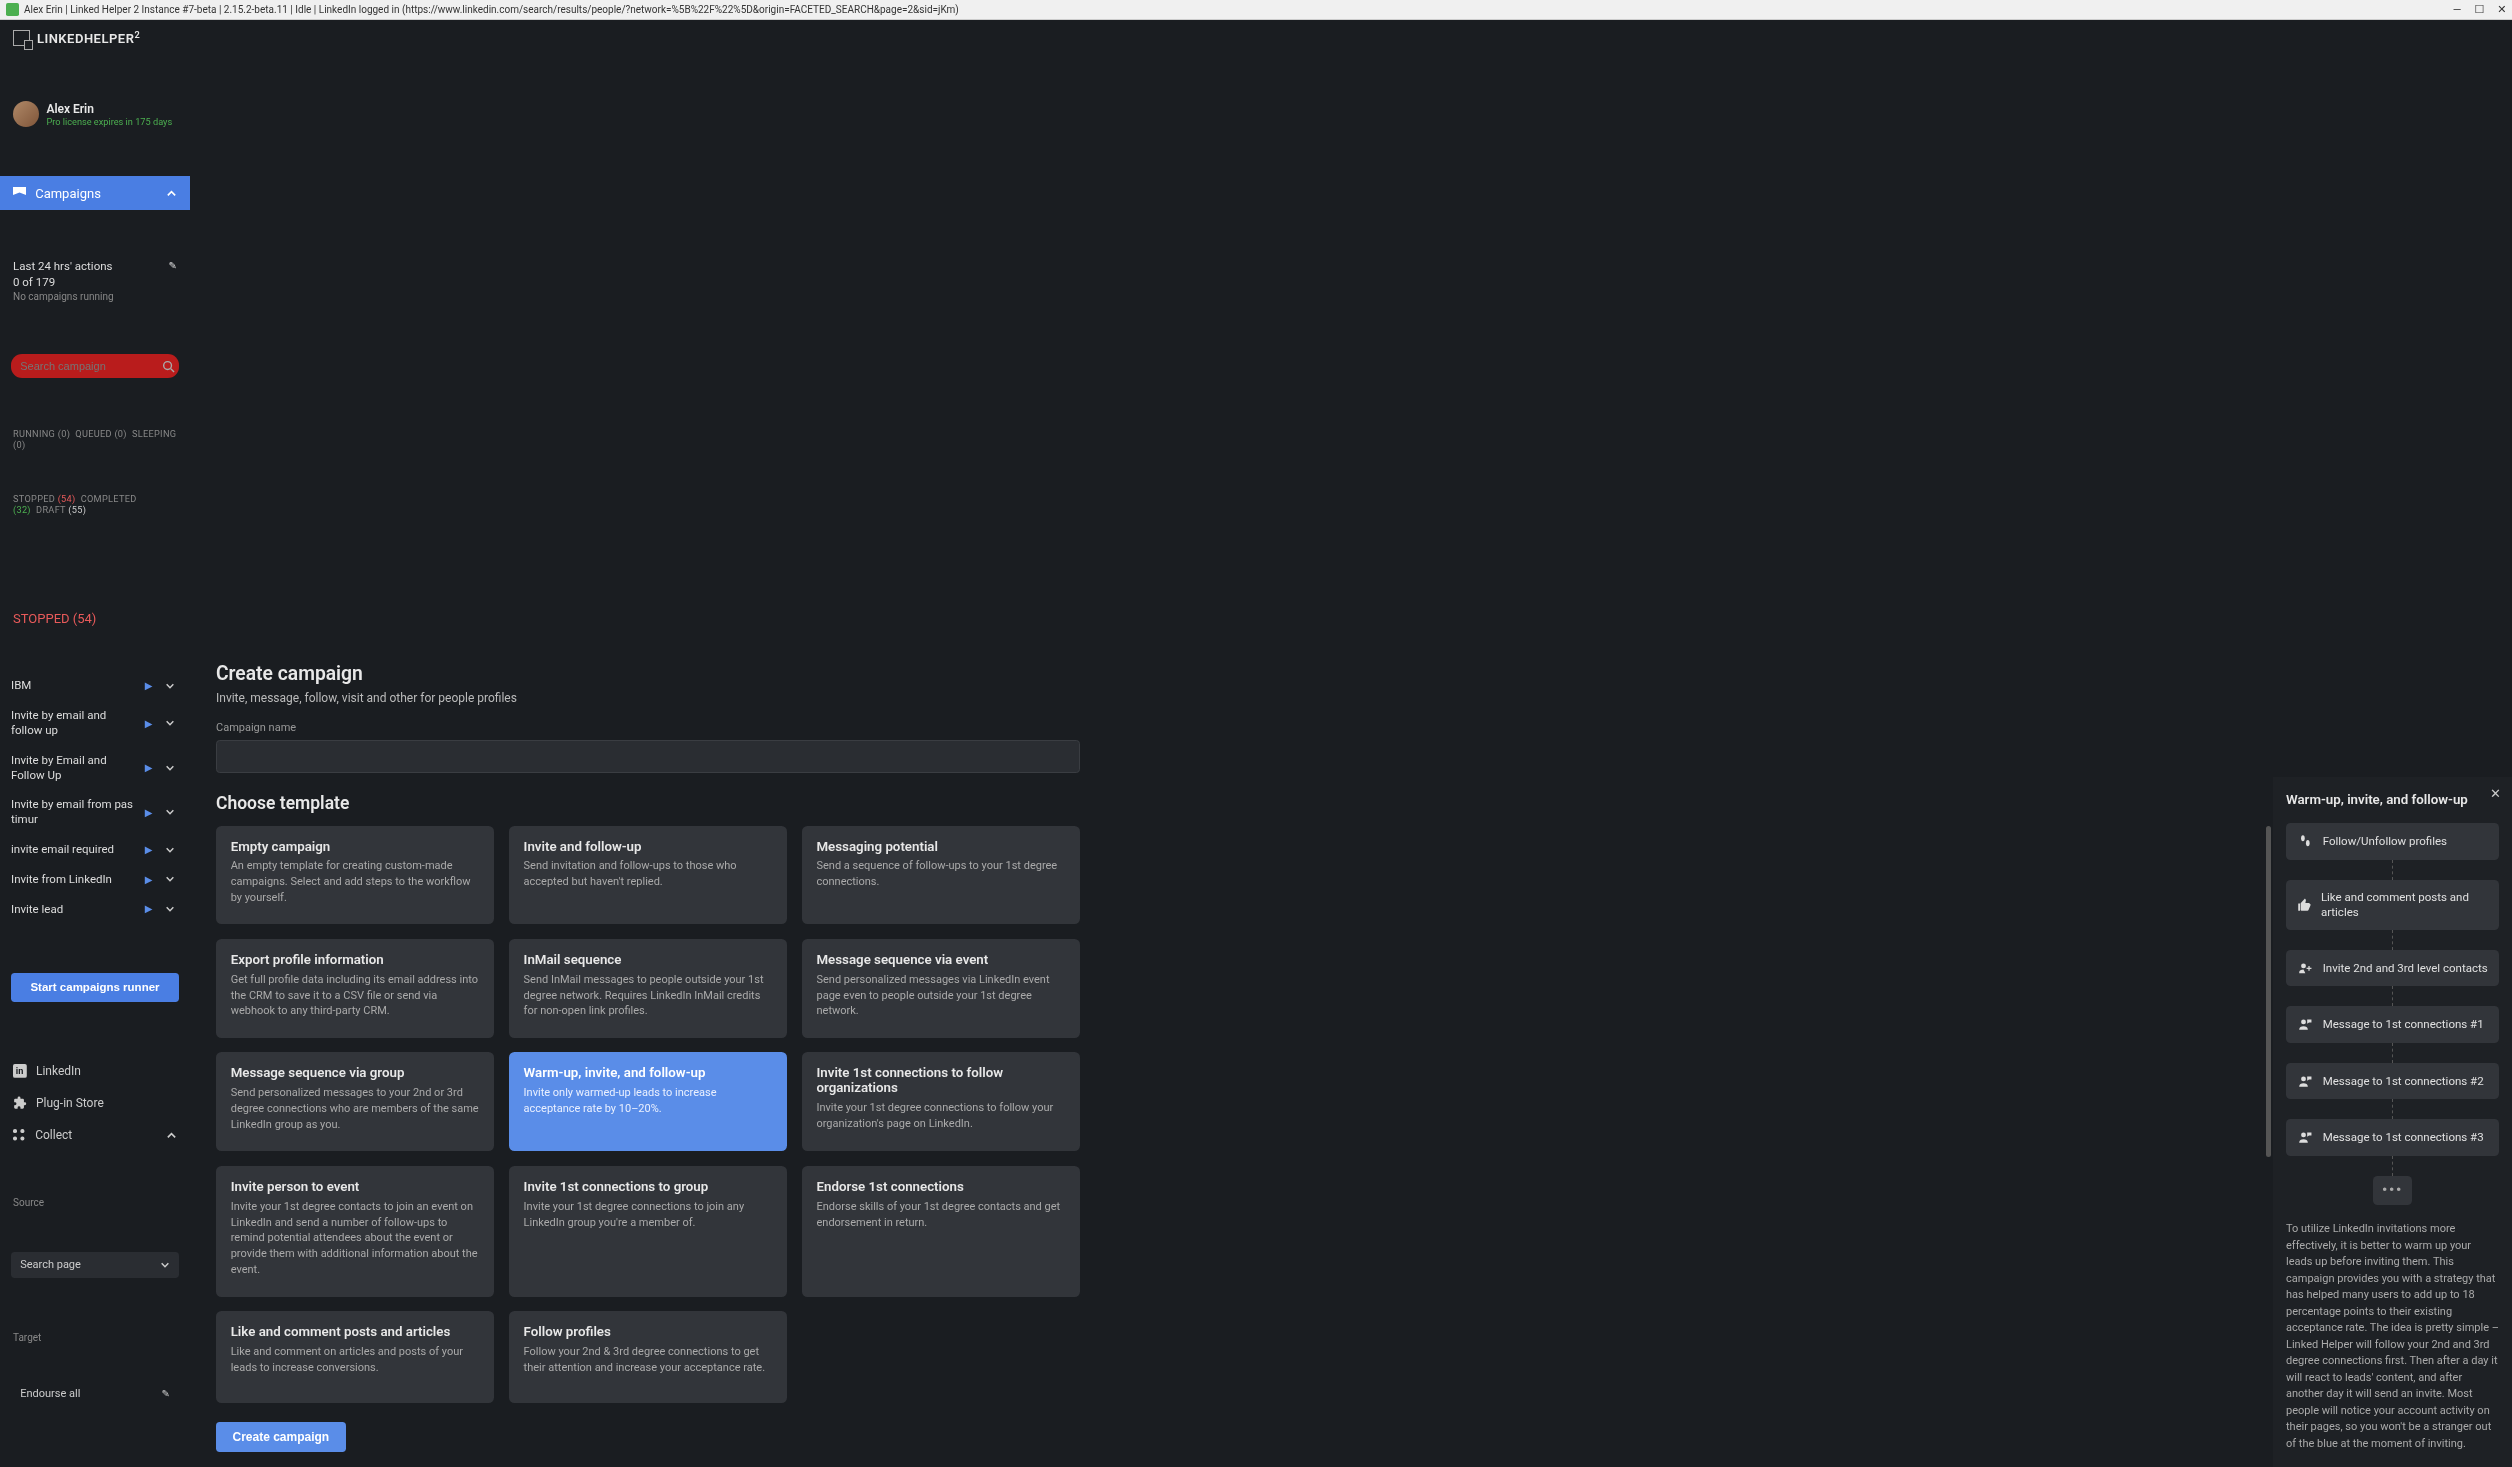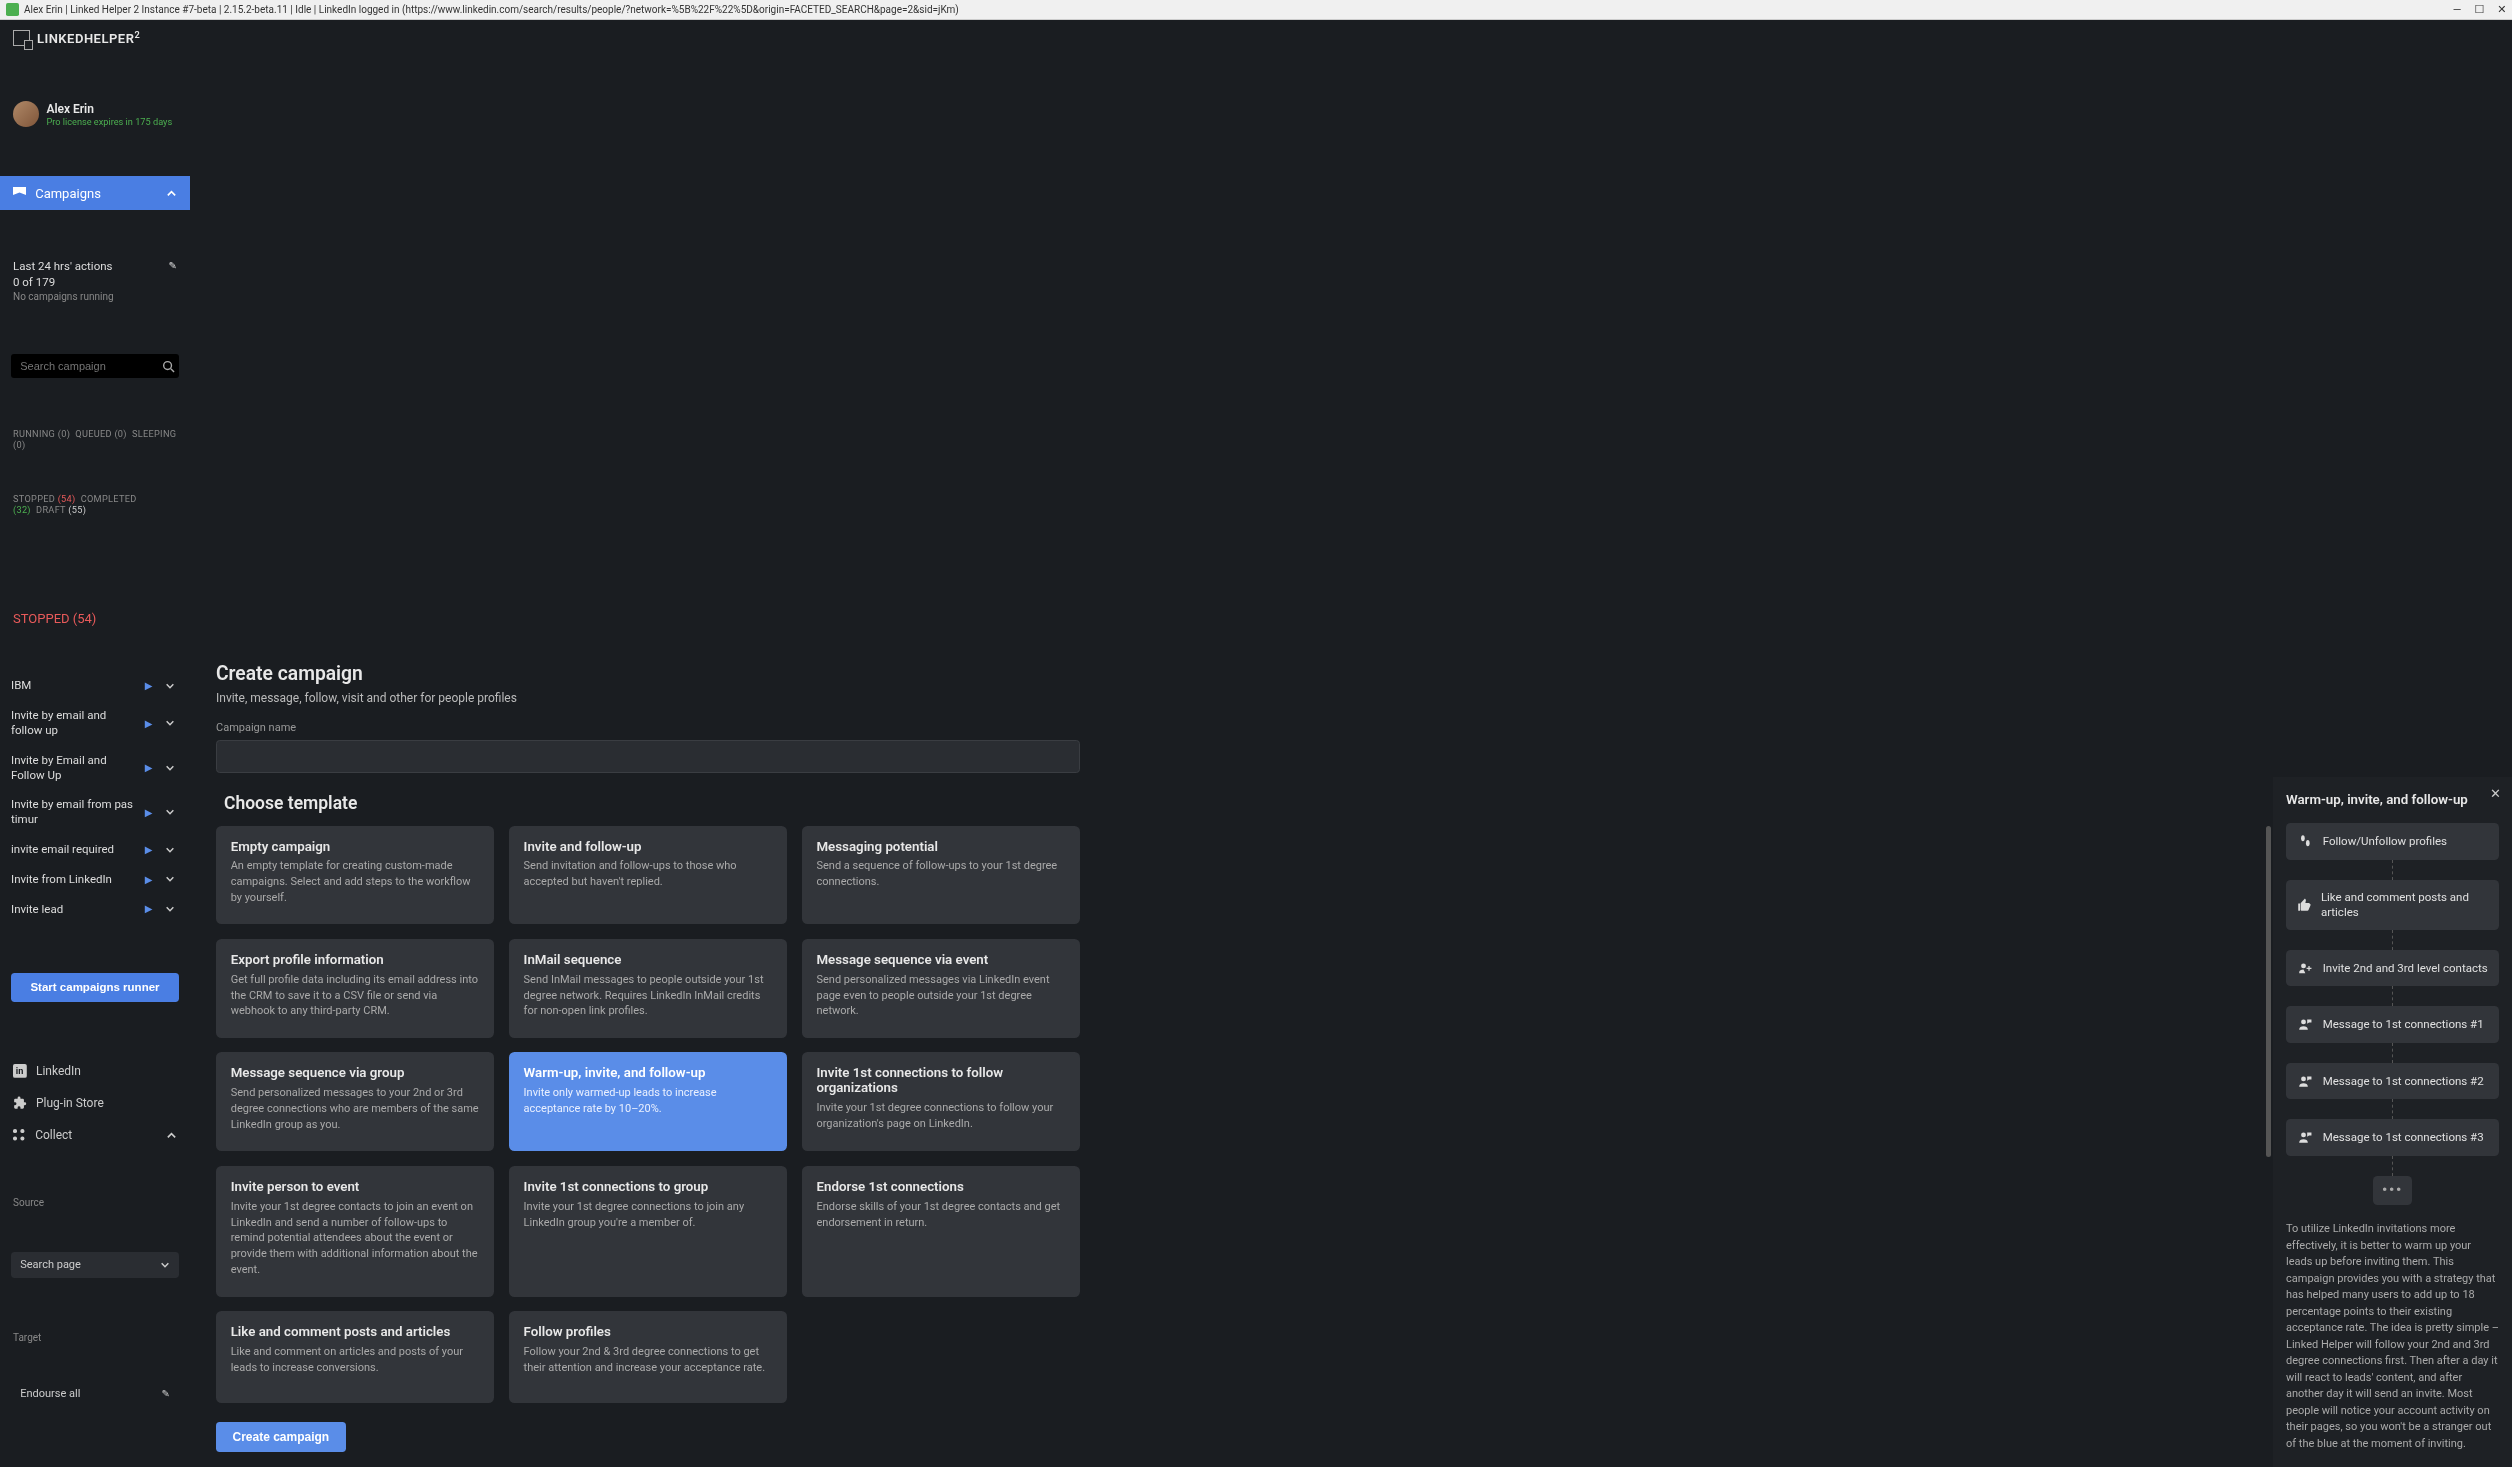--- a/index.html
+++ b/index.html
@@ -22,21 +22,21 @@
 .user-license { font-size: 9.2px; color: #4caf50; }
 .nav-item { display: flex; align-items: center; padding: 9.2px 13px; gap: 9.2px; cursor: pointer; font-size: 13px; position:relative;}
 .nav-item.active { background: #4a7ee3; color:#fff;}
 .nav-item .chev { margin-left: auto; }
 .flag-icon { width:13px; height:13px; background:#fff; position:relative; clip-path: polygon(0 0, 100% 0, 100% 65%, 50% 45%, 0 65%);}
 .section-pad { padding: 9.2px 13px; }
 .stats-row { display: flex; justify-content: space-between; align-items: center; font-size: 11.5px; color:#ddd;}
 .stats-sub { font-size: 11.5px; color:#ddd; margin-top:1.8px;}
 .stats-none { font-size: 10px; color:#888; margin-top:1.8px;}
 .edit-icon { cursor:pointer; font-size:10px;}
-.search-box { margin: 3.7px 11px 7.4px; background:#000000; border-radius:3px; display:flex; align-items:center; padding:5.5px 9.2px;}
+.search-box { margin: 3.7px 11px 7.4px; background:#b91c1c; border-radius:11px; display:flex; align-items:center; padding:5.5px 9.2px;}
 .search-box input { background:transparent; border:none; outline:none; color:#ccc; font-size:11px; flex:1;}
 .search-box .sicon { font-size:12px; color:#aaa;}
 .status-line { font-size: 9.2px; color:#888; padding:1.8px 13px; letter-spacing:0.3px;}
 .status-line .red{color:#e85a5a;}
 .status-line .green{color:#4caf50;}
 .status-line .white{color:#ccc;}
 .stopped-hdr { font-size: 13px; color:#e85a5a; padding:5.5px 13px;margin-top:48px;}
 .camp-row { display:flex; align-items:center; padding:7.4px 11px; font-size:11.5px; color:#ddd; gap:5.5px;}
 .camp-row .label { flex:1; line-height:1.3;}
 .camp-row .play { color:#5a8de8; cursor:pointer; font-size:10px; padding:0 3.7px;}
@@ -46,21 +46,21 @@
 .bottom-nav .nav-item { color:#ccc; font-size:12px;}
 .src-label{font-size:10px;color:#888;padding:5.5px 13px 3.7px;}
 .select-row{margin:0 11px 9.2px;background:#2a2d32;border-radius:3.7px;display:flex;align-items:center;justify-content:space-between;padding:6.4px 9.2px;font-size:11px;color:#ccc;}
 .main { flex:1; display:flex; overflow:hidden;align-items:flex-end;}
 .content { flex:1; padding: 20px 26px 14.7px 26px; overflow-y:auto; position:relative;}
 .content-inner{max-width:864px;}
 .h1 { font-size: 19.3px; font-weight:600; color:#e8e8e8; margin-bottom:5.5px;}
 .sub { font-size: 12px; color:#bbb; margin-bottom:16.5px;}
 .field-label { font-size: 11px; color:#999; margin-bottom:5.5px;}
 .text-input { width:100%; background:#2a2d32; border:0.9px solid #3a3d42; border-radius:3.7px; height:33px; padding:0 9.2px; color:#ddd; font-size:12px;}
-.h2 { font-size: 17.5px; font-weight:600; color:#e8e8e8; margin:20px 8px 13px;}
+.h2 { font-size: 17.5px; font-weight:600; color:#e8e8e8; margin:20px 0 13px;}
 .grid { display:grid; grid-template-columns: repeat(3, 1fr); gap:14.7px;}
 .card { background:#32353a; border-radius:5.5px; padding:13px 14.7px 18.4px; cursor:pointer; min-height:92px;}
 .card.selected { background:#5a8de8; color:#fff;}
 .card-title { font-size:13.3px; font-weight:600; margin-bottom:4.6px; color:#e8e8e8;}
 .card.selected .card-title{color:#fff;}
 .card-desc { font-size:11px; color:#aaa; line-height:1.45;}
 .card.selected .card-desc{color:#eaf0ff;}
 .create-btn { margin-top:18.4px; background:#5a8de8; color:#fff; border:none; border-radius:3.7px; padding:8.3px 16.5px; font-size:12px; font-weight:600; cursor:pointer;}
 .scrollbar-thumb{position:absolute; right:1.8px; top:184px; width:5.5px; height:331px; background:#555; border-radius:2.8px;}
 .right-panel { width:239px; background:#1e2125; padding:14.7px 13px; overflow-y:auto; position:relative;}

